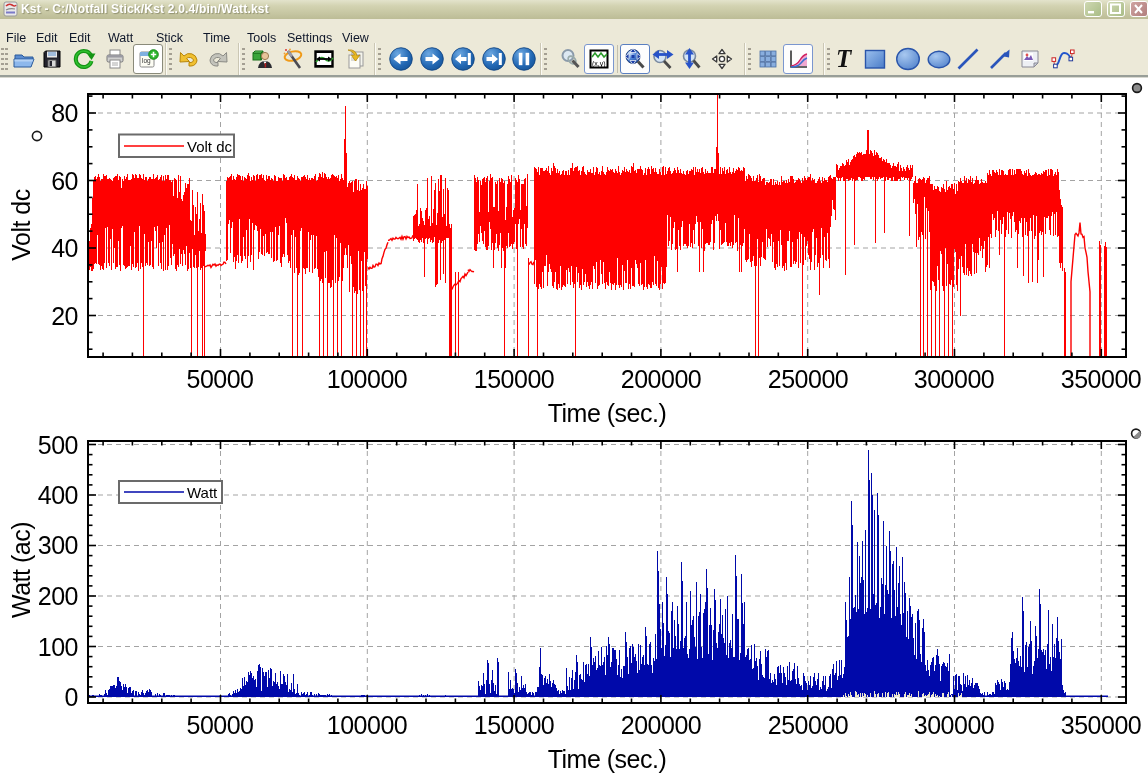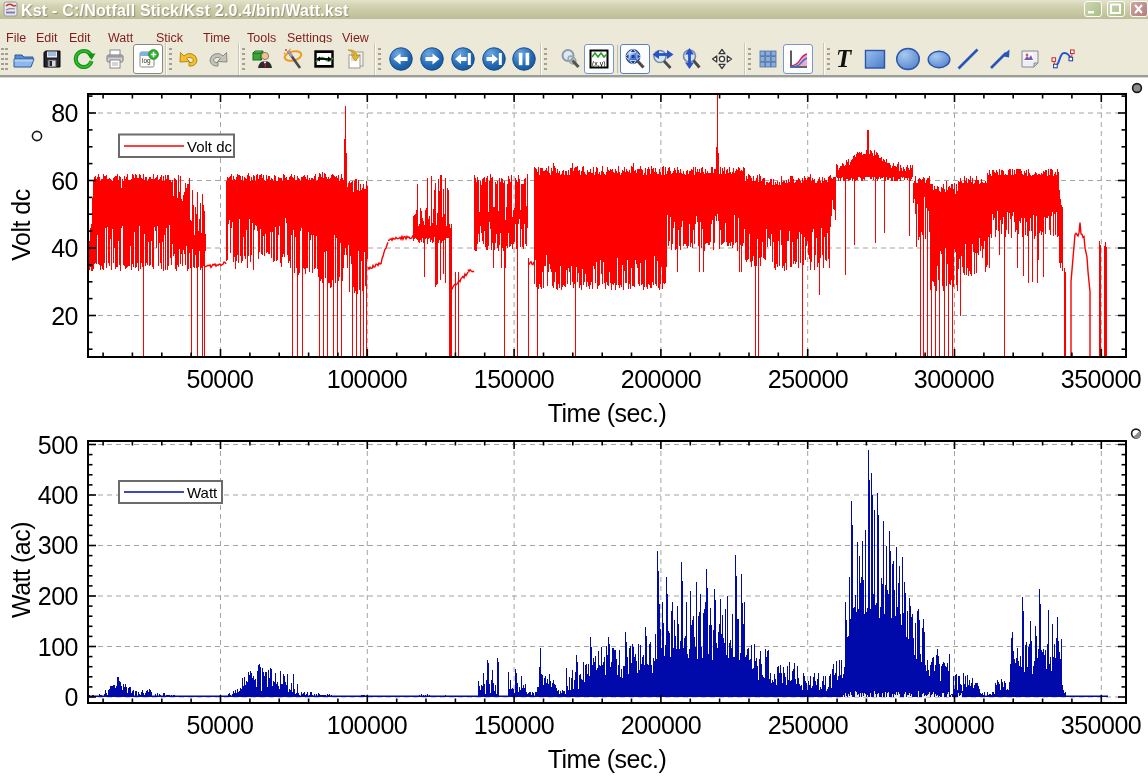--- a/index.html
+++ b/index.html
@@ -1,26 +1,26 @@
 <!DOCTYPE html>
 <html><head><meta charset="utf-8">
 <style>
 html,body{margin:0;padding:0;width:1148px;height:780px;overflow:hidden;background:#fff;
 font-family:"Liberation Sans",sans-serif;}
 #win{position:relative;width:1148px;height:780px;}
 #titlebar{position:absolute;left:0;top:0;width:1148px;height:19px;
 background:linear-gradient(to bottom,#e3e3cc 0%,#d3d3b2 30%,#c8c8a4 65%,#bcbc96 100%);}
-#titlebar .ttext{position:absolute;left:21px;top:2px;font-size:16px;font-weight:bold;color:#fff;
+#titlebar .ttext{position:absolute;left:21px;top:2px;font-size:12px;font-weight:bold;color:#fff;
 text-shadow:1px 1px 1px rgba(110,110,80,.6);letter-spacing:0.2px;text-align:center;}
 .wbtn{position:absolute;top:1px;width:18px;height:16px;border-radius:3px;border:1px solid #fff;box-sizing:border-box;}
 #bmin{left:1084px;background:linear-gradient(135deg,#cfd8b2,#a9bc86);}
 #bmax{left:1107px;background:linear-gradient(135deg,#cfd8b2,#a9bc86);}
 #bclose{left:1130px;background:linear-gradient(135deg,#cfa3a0,#b17f7e);}
 #menubar{position:absolute;left:0;top:19px;width:1148px;height:24px;background:#ece9d8;}
-#menubar span{position:absolute;top:12px;font-size:12.5px;color:#7f1d1d;text-decoration:underline;}
+#menubar span{position:absolute;top:12px;font-size:12.5px;color:#0f172a;text-decoration:underline;}
 #toolbar{position:absolute;left:0;top:43px;width:1148px;height:32px;background:#ece9d8;}
 #tbline{position:absolute;left:0;top:75px;width:1148px;height:2px;background:#989e98;border-bottom:1px solid #d8d8d0;}
 #plots{position:absolute;left:0;top:78px;}
 .sep{position:absolute;top:0;width:1px;height:32px;background:#cbc7b4;border-right:1px solid #fbfaf4;}
 .dots{position:absolute;top:5px;width:3px;height:22px;
 background:repeating-linear-gradient(to bottom,#a49f92 0 2px,transparent 2px 5px);}
 .tbtn{position:absolute;top:1px;width:30px;height:30px;border-radius:3px;box-sizing:border-box;}
 .chk{background:#fff;border:1px solid #8a8a7a;}
 .chkb{background:#fdfdfd;border:1px solid #5a7fc0;}
 .chkw{background:#fdfdfd;border:1px solid #7a96cf;}

